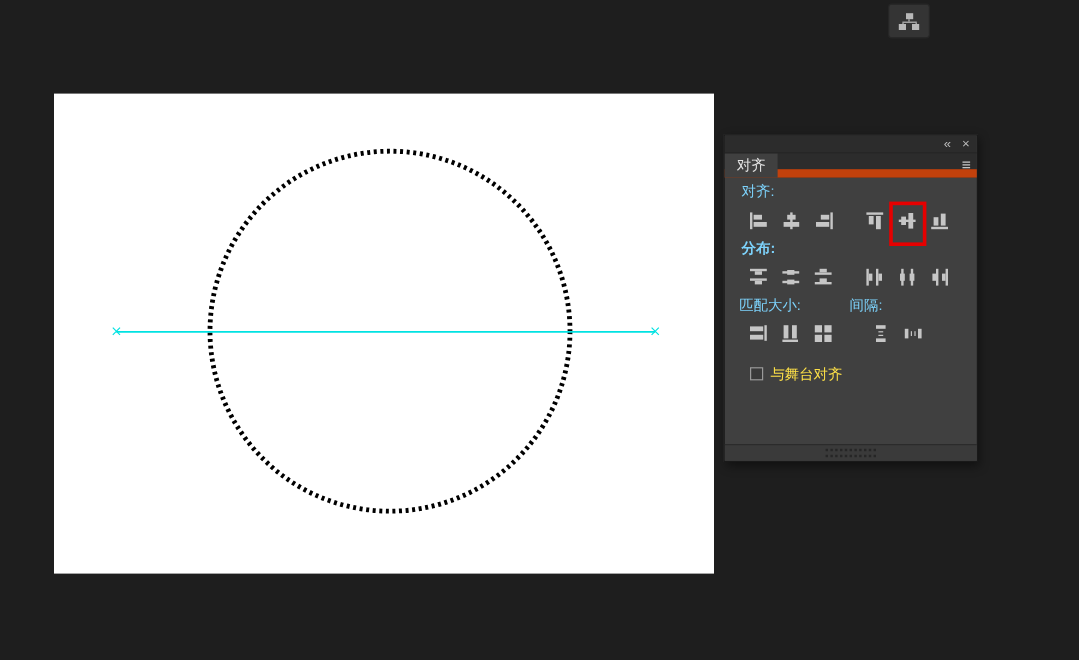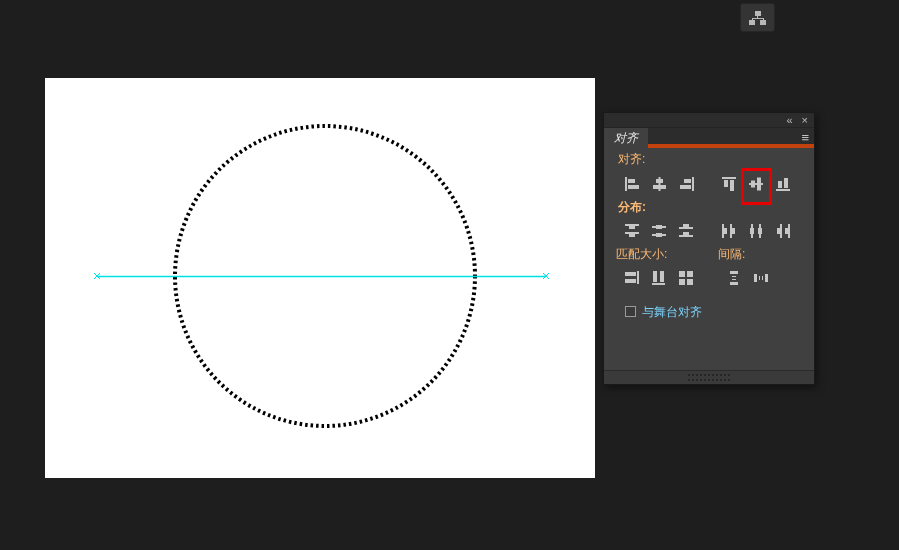--- a/index.html
+++ b/index.html
@@ -34,52 +34,52 @@
   }
   .titlebar {
     position:absolute; left:0; right:0; top:0; height:15px;
     background:#2c2c2c; border-bottom:1px solid #242424;
     display:flex; justify-content:flex-end; align-items:center; gap:9px;
     padding:0 6px; color:#bdbdbd; font-size:11px; line-height:15px;
   }
   .titlebar span { cursor:pointer; }
   .tabrow {
     position:absolute; left:0; right:0; top:15px; height:20px;
-    background:#2c2c2c; border-bottom:4px solid #c2410c;font-style:italic;
+    background:#2c2c2c; border-bottom:7px solid #c2410c;
   }
   .tab {
     position:absolute; left:0; top:0; height:20px; padding:0 10px;
     background:#404040; color:#e6e6e6; font-size:12px; line-height:20px;
     cursor:pointer;
   }
   .menu-btn {
     position:absolute; right:5px; top:2px; color:#c2c2c2; font-size:13px;
     cursor:pointer; line-height:16px;
   }
   .sec-label {
-    position:absolute; color:#fdba74; font-size:12px; line-height:14px;
+    position:absolute; color:#7dd3fc; font-size:12px; line-height:14px;
     white-space:nowrap;
   }
   .icon-btn {
     position:absolute; width:23px; height:19px;
     background:transparent; border:none; padding:0; cursor:pointer;
     display:flex; align-items:center; justify-content:center;
   }
   .icon-btn svg { display:block; }
   .icon-btn svg rect { fill:#c6c6c6; }
   .red-box {
     position:absolute; left:137px; top:55px; width:31px; height:37px;
     border:3px solid #e60000; pointer-events:none;
   }
   .cb-box {
     position:absolute; left:21px; top:193px; width:11px; height:11px;
     background:#3a3a3a; border:1px solid #9a9a9a; cursor:pointer;
   }
   .cb-label {
-    position:absolute; left:38px; top:191px; color:#7dd3fc; font-size:12px;
+    position:absolute; left:38px; top:191px; color:#fde047; font-size:12px;
   }
   .panel-footer {
     position:absolute; left:0; right:0; bottom:0; height:14px;
     background:#3a3a3a; border-top:1px solid #2b2b2b;
   }
   .grip {
     position:absolute; left:50%; transform:translateX(-50%); bottom:3px;
     width:42px; height:7px;
     border-top:2px dotted #262626; border-bottom:2px dotted #262626;
   }
@@ -214,21 +214,21 @@
     <button class="icon-btn" style="left:168px; top:108px;">
       <svg width="17" height="16" viewBox="0 0 17 16">
         <rect x="2" y="5" width="3" height="6"></rect>
           <rect x="5" y="1" width="2" height="14"></rect>
           <rect x="10" y="5" width="3" height="6"></rect>
           <rect x="13" y="1" width="2" height="14"></rect>
       </svg>
     </button>
 
     <div class="sec-label" style="left:12px; top:134px;">匹配大小:</div>
-    <div class="sec-label" style="left:114px; top:134px;">间隔:</div>
+    <div class="sec-label" style="left:104px; top:134px;">间隔:</div>
 
     <button class="icon-btn" style="left:17px; top:155px;">
       <svg width="17" height="16" viewBox="0 0 17 16">
         <rect x="1" y="2" width="11" height="4"></rect>
           <rect x="1" y="9" width="11" height="4"></rect>
           <rect x="13" y="1" width="2" height="13"></rect>
       </svg>
     </button>
     <button class="icon-btn" style="left:44px; top:155px;">
       <svg width="17" height="16" viewBox="0 0 17 16">

